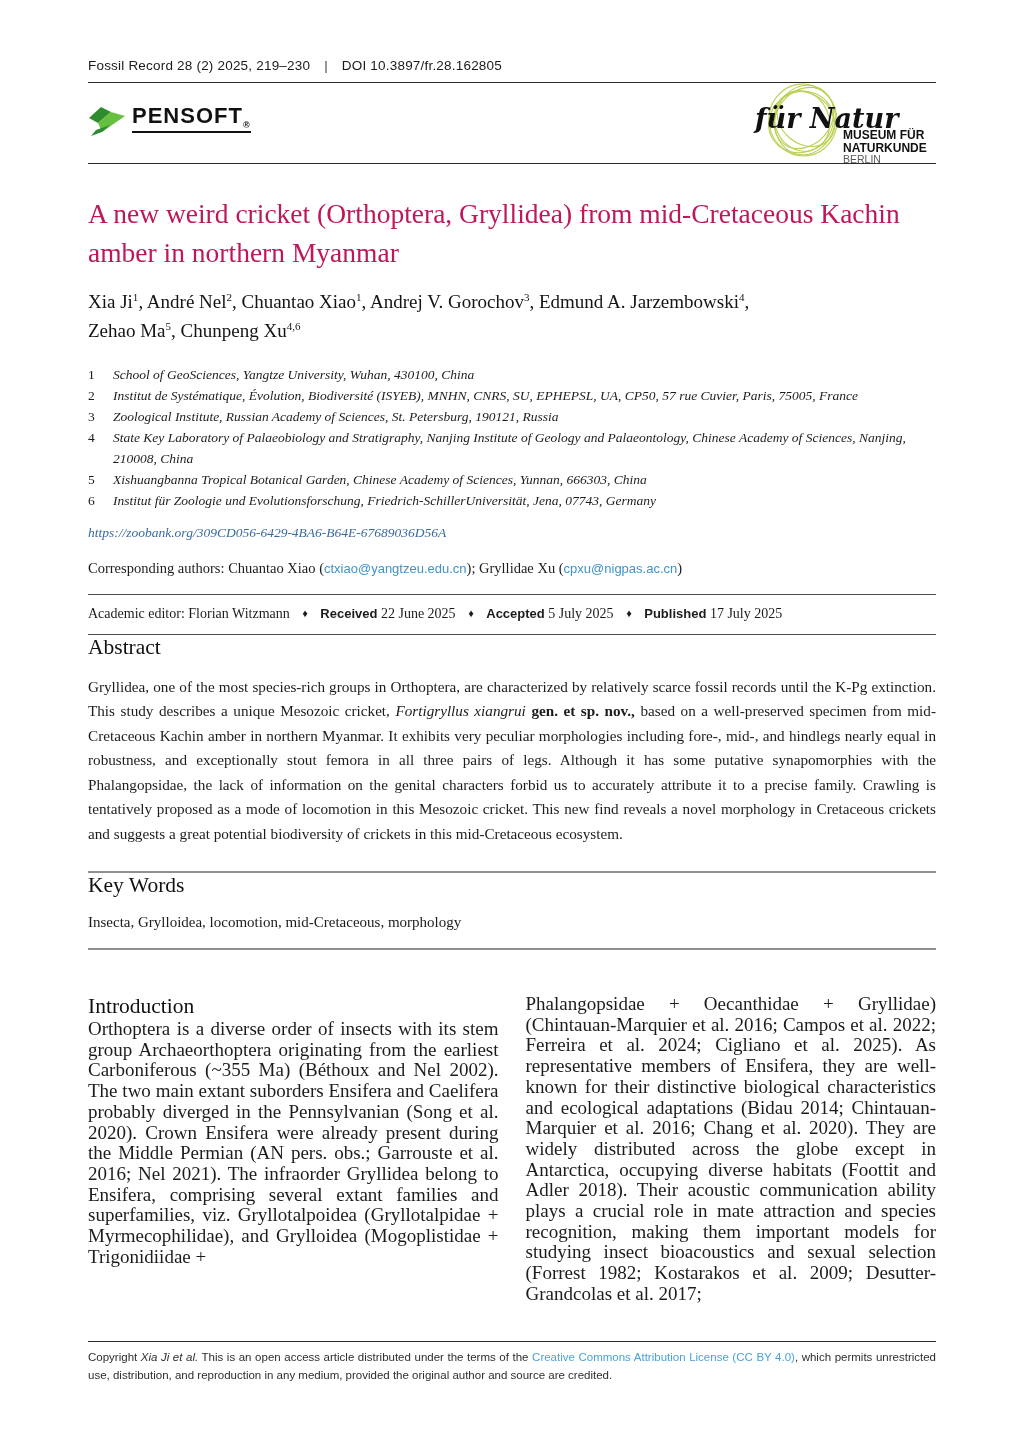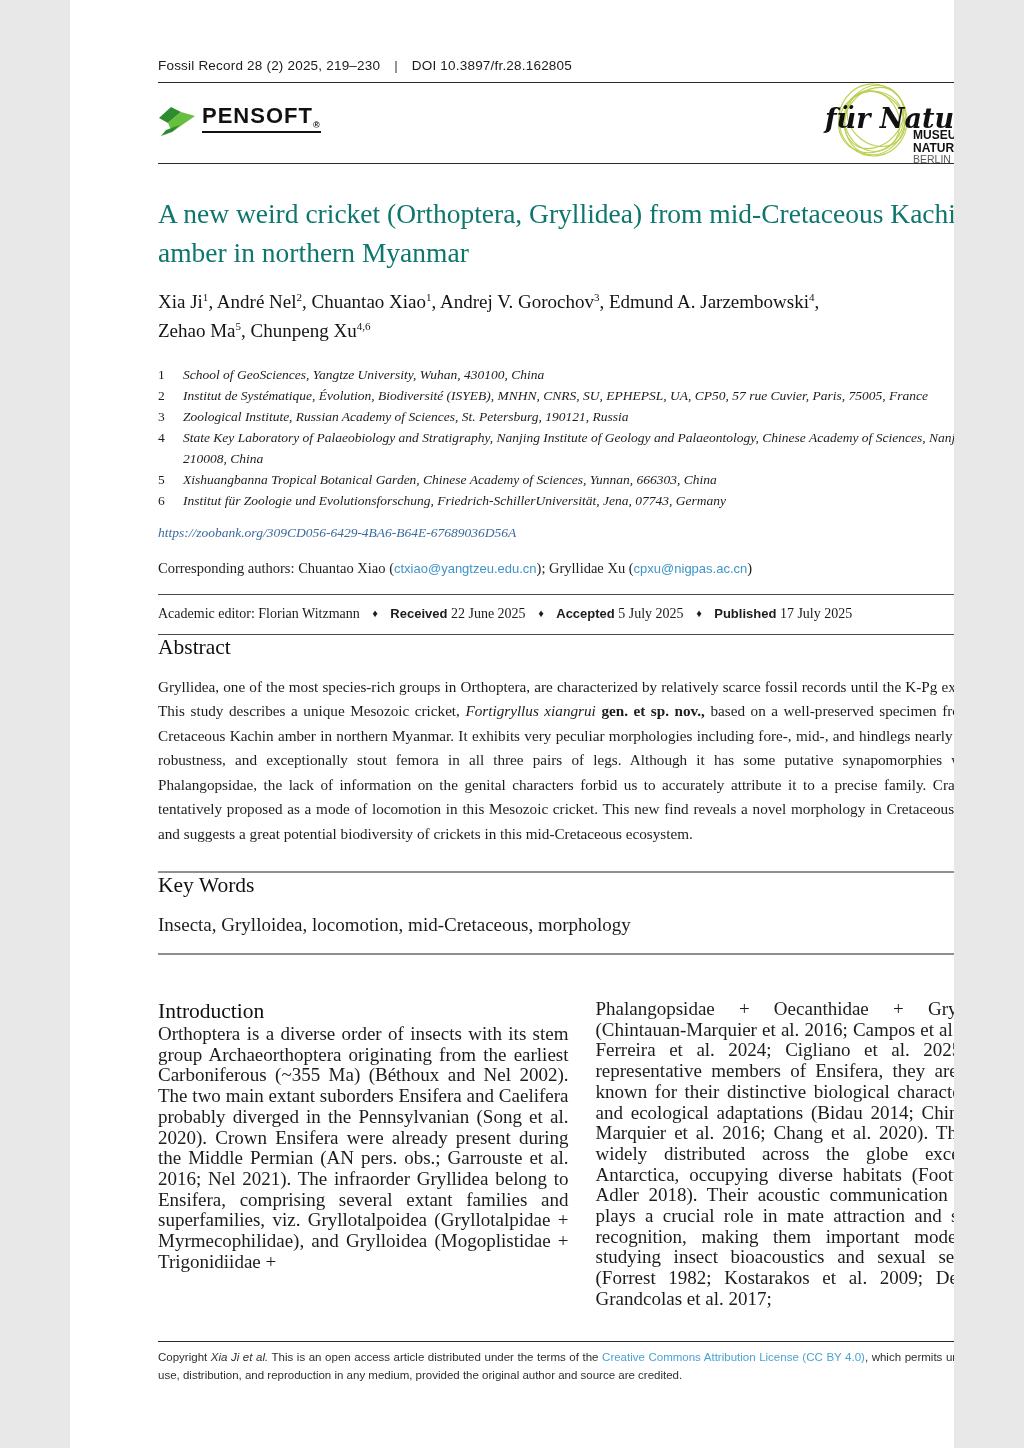--- a/index.html
+++ b/index.html
@@ -1,38 +1,38 @@
 <!DOCTYPE html>
 <html style="--link-blue: #3b6a9e; --email-blue: #3e94c8; --footer-link-blue: #4aa3d5; --pensoft-green-dark: #2e8b2e; --pensoft-green-light: #67bf3f; --museum-scribble-green: #b5ca3e;"><head>
 <meta charset="utf-8">
 <style>
   html,body { margin:0; padding:0; background:#e8e8e8; }
   .page {
-    position:relative; width:884px; height:1448px; margin:0 auto;
+    position:relative; width:1024px; height:1448px; margin:0 auto;
     background:#ffffff; font-family:"Liberation Serif", serif; color:#1c1c1c;
     overflow:hidden;
   }
   .content { position:absolute; left:88px; width:848px; top:0; }
 
   
   .journal-line { padding-top:58px; font-family:"Liberation Sans", sans-serif; font-size:13.5px; color:#1a1a1a; letter-spacing:0.2px; }
   .journal-line .divider { margin:0 10px; color:#444; }
   .rule { border:none; border-top:1.5px solid #2b2b2b; margin:0; }
   .rule.top { margin-top:9px; }
   .rule.gray { border-top:2px solid #8f8f8f; }
   .rule.thin { border-top:1px solid #4a4a4a; }
 
   .logo-row { display:flex; justify-content:space-between; align-items:center; height:80px; }
   .pensoft { display:flex; align-items:flex-start; gap:6px; }
   .pensoft-text { font-family:"Liberation Sans", sans-serif; font-weight:bold; font-size:22px; letter-spacing:1px; color:#111; border-bottom:2.5px solid #111; line-height:1.05; }
   .pensoft-reg { font-size:9px; vertical-align:sub; color:#111; }
   .mfn { margin-top:4px; }
 
   
-  h1.title { font-size:27.5px; font-weight:400; line-height:1.42; margin:30px 0 0 0; color:#0f766e; }
+  h1.title { font-size:27.5px; font-weight:400; line-height:1.42; margin:30px 0 0 0; color:#be185d; }
   .authors { margin-top:16px; font-size:19px; line-height:1.5; color:#141414; }
   .authors sup { font-size:0.58em; }
 
   
   .affiliations { margin-top:20px; font-size:13.5px; line-height:1.55; }
   .aff-row { display:flex; }
   .aff-num { width:25px; flex:none; font-style:normal; }
   .aff-text { flex:1; font-style:italic; }
 
   .zoobank { margin-top:13px; font-size:13.5px; font-style:italic; }
@@ -46,21 +46,21 @@
   .diamond { font-size:11px; margin:0 9px; position:relative; top:-1px; }
   .bold-sans { font-family:"Liberation Sans", sans-serif; font-weight:bold; font-size:13px; }
 
   h2.section { font-size:21.5px; font-weight:400; margin:0; color:#101010; }
   .abstract-head { margin-top:44px; }
   .abstract-text { margin:15px 0 0 0; font-size:15.2px; line-height:24.5px; text-align:justify; }
   .abstract-text .sp-italic { font-style:italic; }
   .abstract-text .sp-bold { font-weight:bold; }
   .after-abstract { margin-top:25px; }
   .keywords-head { margin-top:27px; }
-  .keywords-text { margin:16px 0 8px 0; font-size:19px; }
+  .keywords-text { margin:16px 0 8px 0; font-size:15px; }
   .after-keywords { margin-top:17px; }
 
   
   .columns { margin-top:44px; display:flex; gap:27px; }
   .col { flex:1; min-width:0; }
   .col p { margin:0; text-align:justify; font-size:19px; line-height:20.7px; }
   .intro-head { margin-bottom:19px; }
 
   
   .page-footer { position:absolute; left:88px; width:848px; top:1341px; }

